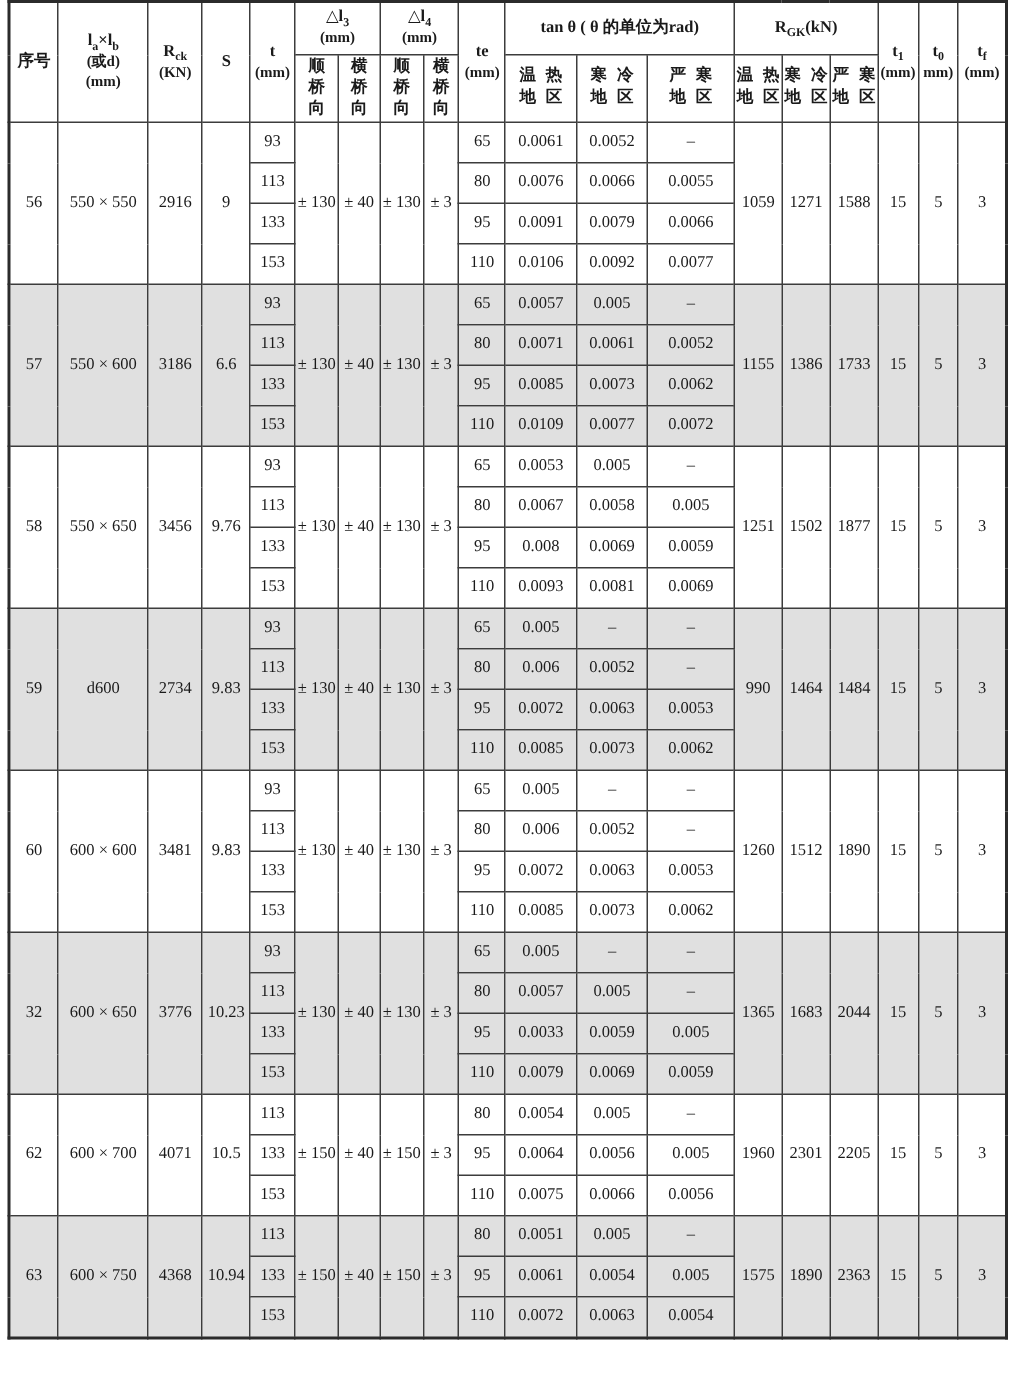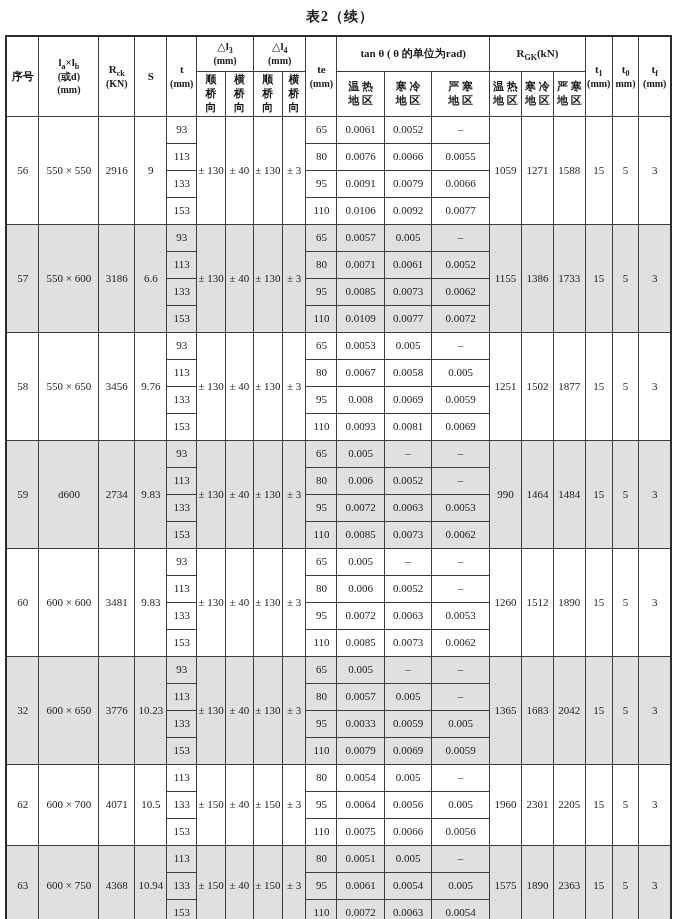--- a/index.html
+++ b/index.html
@@ -28,34 +28,33 @@
     border: 1px solid #3c3c3c;
     text-align: center;
     vertical-align: middle;
     padding: 0 1px;
     font-size: 11px;
     line-height: 1.25;
     overflow: hidden;
   }
   thead th { font-weight: bold; height: 34px; }
   thead tr.h2 th { height: 44px; }
-  .pre-line { white-space: pre-line; }
+  .pre-line { white-space: pre-line; font-family: Liberation Mono, monospace; }
   .vtext { white-space: pre-line; line-height: 1.12; font-size: 11px; }
   sub { font-size: 8px; line-height: 0; }
   tbody td { height: 26px; font-size: 11px; }
   tr.shaded td { background: #e0e0e0; }
   .unit { font-size: 10px; }
   .tan-title { font-size: 11px; text-align: center; }
 </style>
 </head>
 <body>
 
 <div class="page">
 
-  <div class="page-title">表2（续）</div>
 
   <table class="main">
     <colgroup>
       <col style="width:32px">
         <col style="width:58px">
         <col style="width:35px">
         <col style="width:31px">
       <col style="width:29px">
         <col style="width:28px">
         <col style="width:27px">
@@ -365,21 +364,21 @@
           <td rowspan="4">± 130</td>
           <td rowspan="4">± 40</td>
           <td rowspan="4">± 130</td>
           <td rowspan="4">± 3</td>
           <td>65</td>
           <td>0.005</td>
           <td>–</td>
           <td>–</td>
           <td rowspan="4">1365</td>
           <td rowspan="4">1683</td>
-          <td rowspan="4">2042</td>
+          <td rowspan="4">2044</td>
           <td rowspan="4">15</td>
           <td rowspan="4">5</td>
           <td rowspan="4">3</td>
         </tr>
         <tr class="shaded">
           <td>113</td>
           <td>80</td>
           <td>0.0057</td>
           <td>0.005</td>
           <td>–</td>

